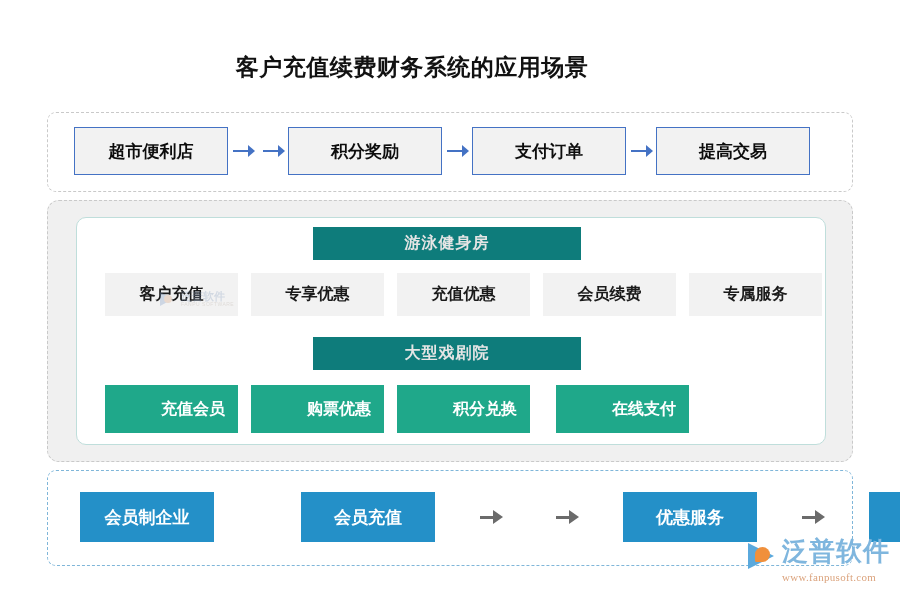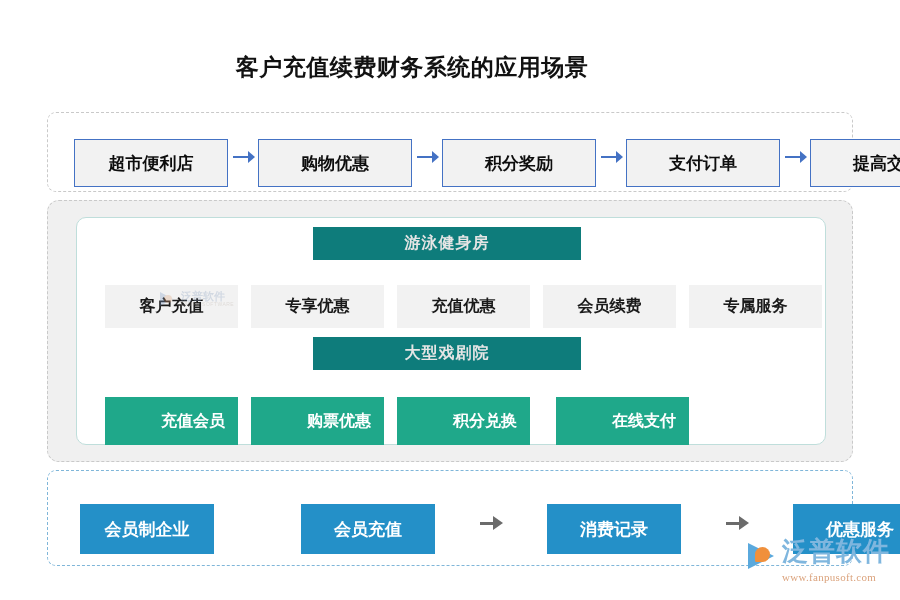--- a/index.html
+++ b/index.html
@@ -86,21 +86,20 @@
   }
 
   .node {
     box-sizing: border-box;
     display: flex;
     align-items: center;
     justify-content: center;
     font-weight: bold;
     text-align: center;
     white-space: nowrap;
-    margin-top: 12px;
   }
 
   
   .row-top { left: 74px; top: 127px; }
   .node-outline {
     width: 154px;
     height: 48px;
     background: #f2f2f2;
     border: 1px solid #4472c4;
     color: #0d0d0d;
@@ -316,21 +315,20 @@
 </head>
 <body>
 
 <div class="page-title">客户充值续费财务系统的应用场景</div>
 
 <div class="band band-top"></div>
 
 <div class="row row-top">
   <div class="node node-outline">超市便利店</div>
   <div class="arrow-blue"></div>
-  <div class="node node-outline">购物优惠</div>
   <div class="arrow-blue"></div>
   <div class="node node-outline">积分奖励</div>
   <div class="arrow-blue"></div>
   <div class="node node-outline">支付订单</div>
   <div class="arrow-blue"></div>
   <div class="node node-outline">提高交易</div>
 </div>
 
 <div class="band band-mid-outer">
   <div class="band-mid-inner"></div>
@@ -371,21 +369,20 @@
   <div class="node node-green">在线支付</div>
 </div>
 
 <div class="band band-bottom"></div>
 
 <div class="row row-blue">
   <div class="node node-blue">会员制企业</div>
   <div class="gap-plain"></div>
   <div class="node node-blue">会员充值</div>
   <div class="arrow-gray"></div>
-  <div class="node node-blue">消费记录</div>
   <div class="arrow-gray"></div>
   <div class="node node-blue">优惠服务</div>
   <div class="arrow-gray"></div>
   <div class="node node-blue">记录充值</div>
 </div>
 
 <div class="brand-logo">
   <div class="logo-mark">
     <span class="swoosh"></span>
     <span class="dot"></span>

